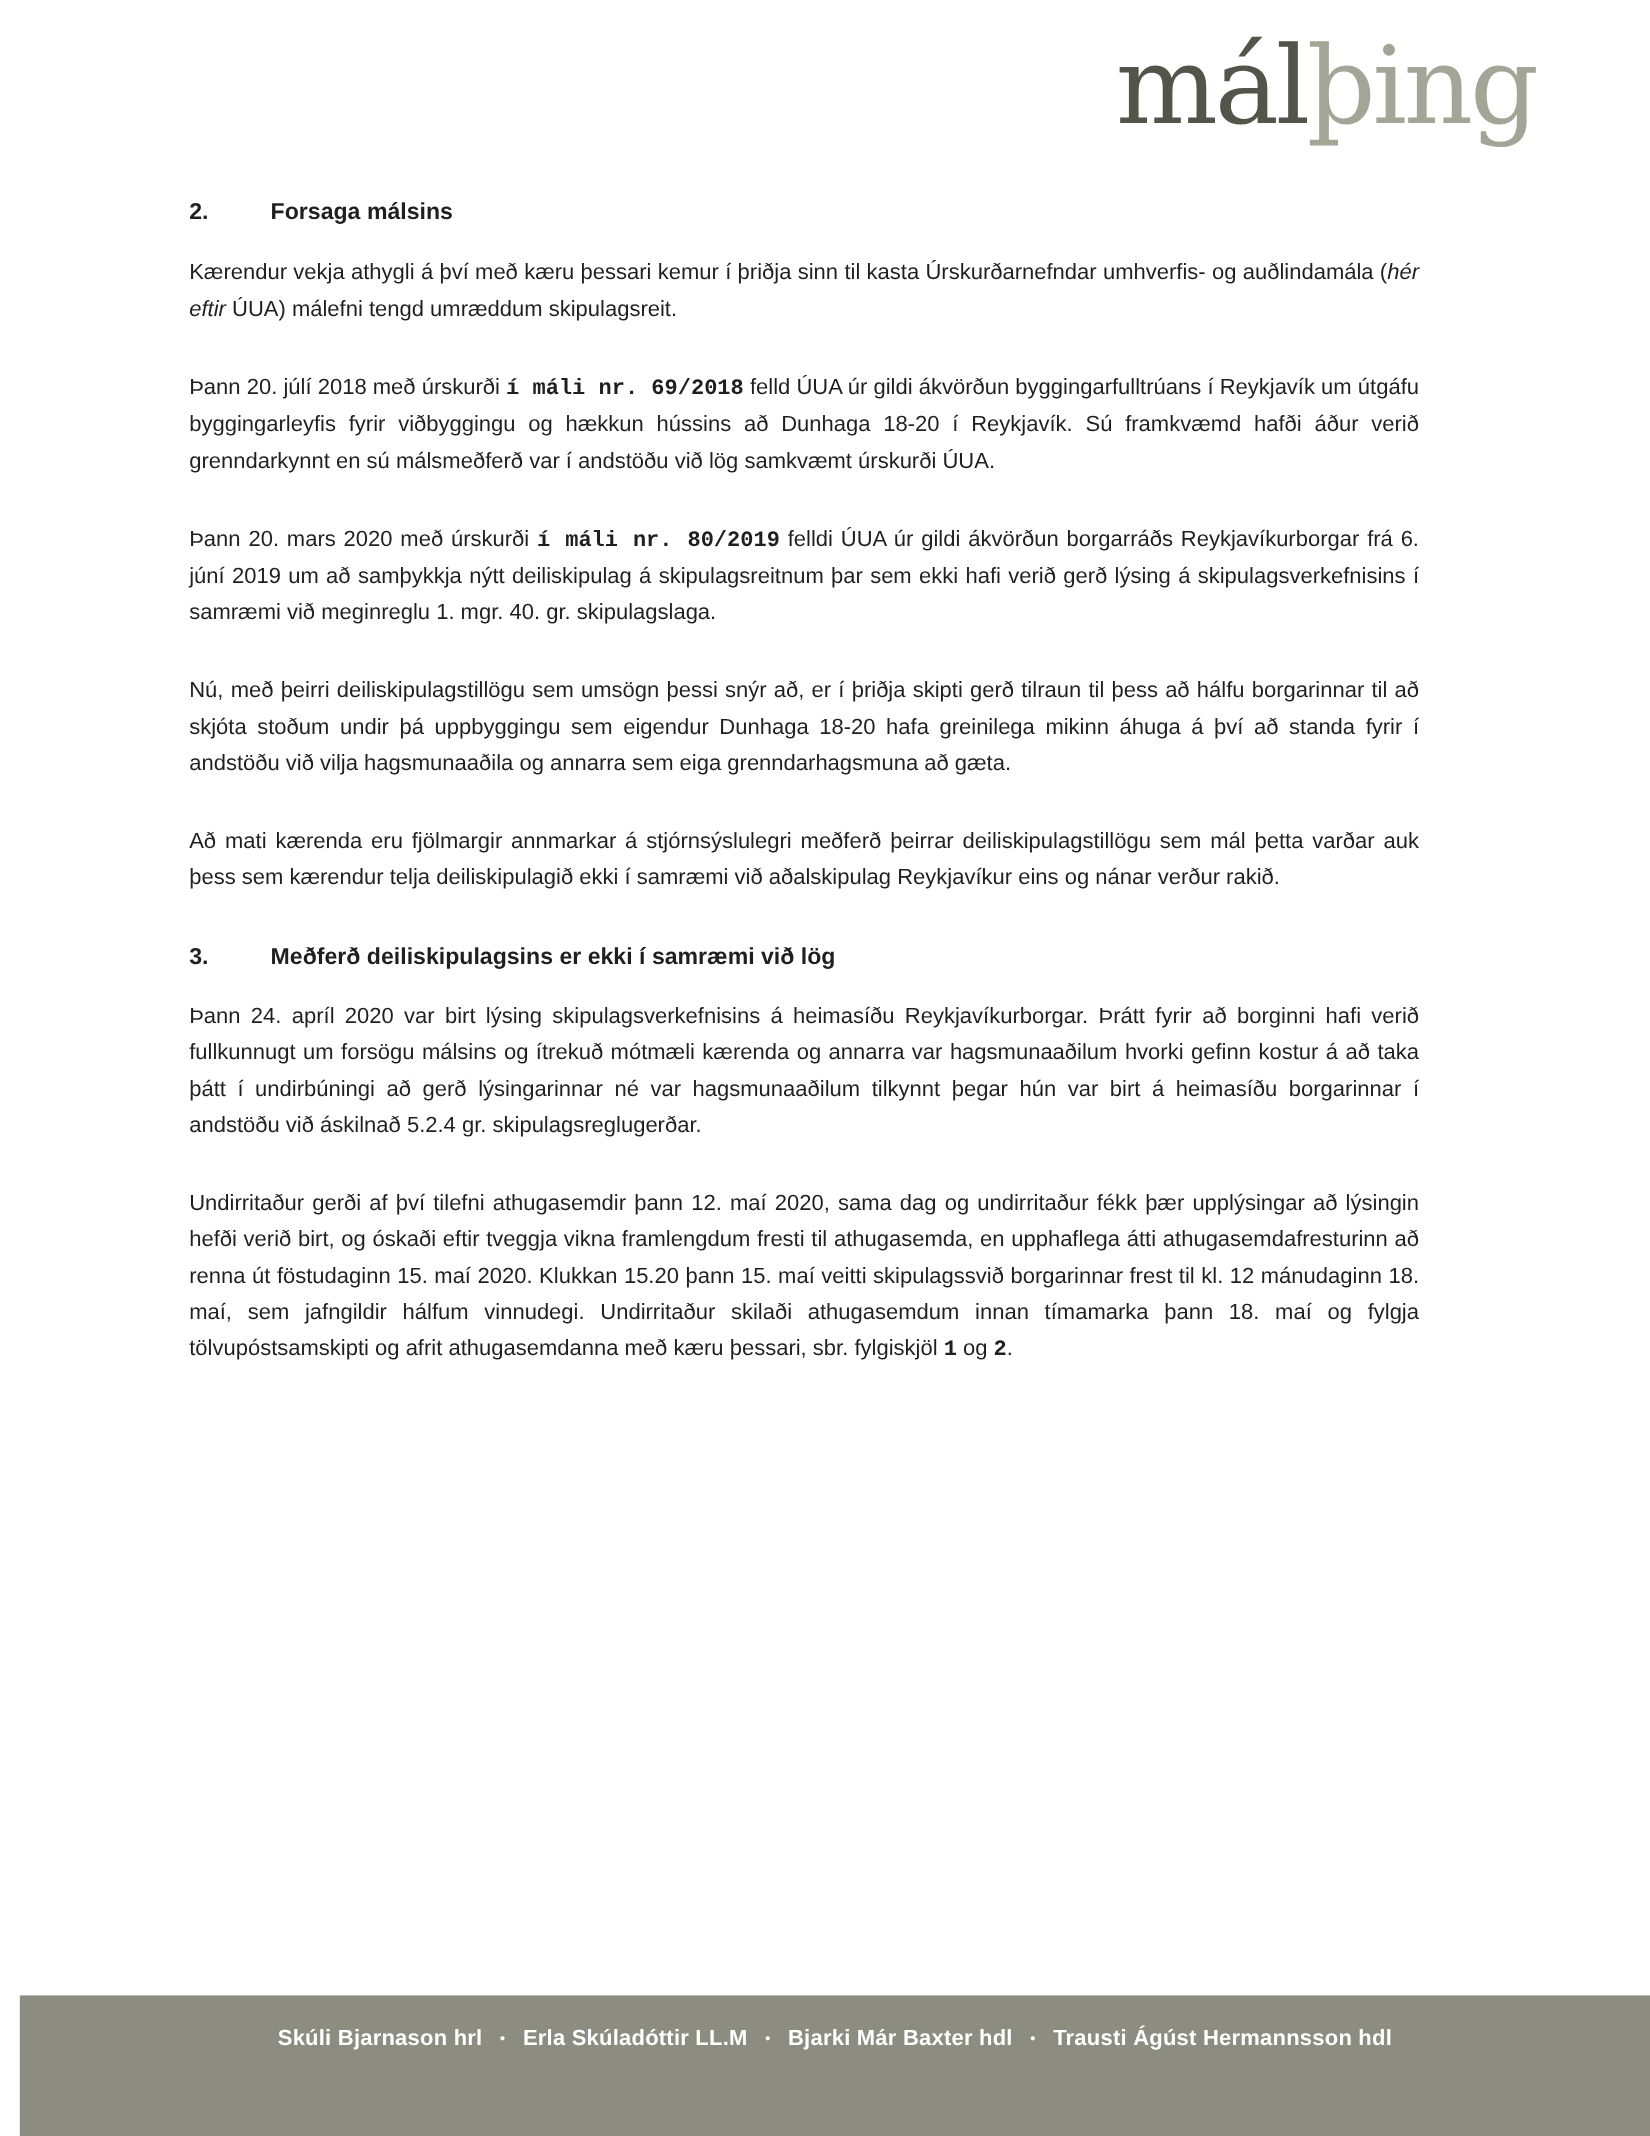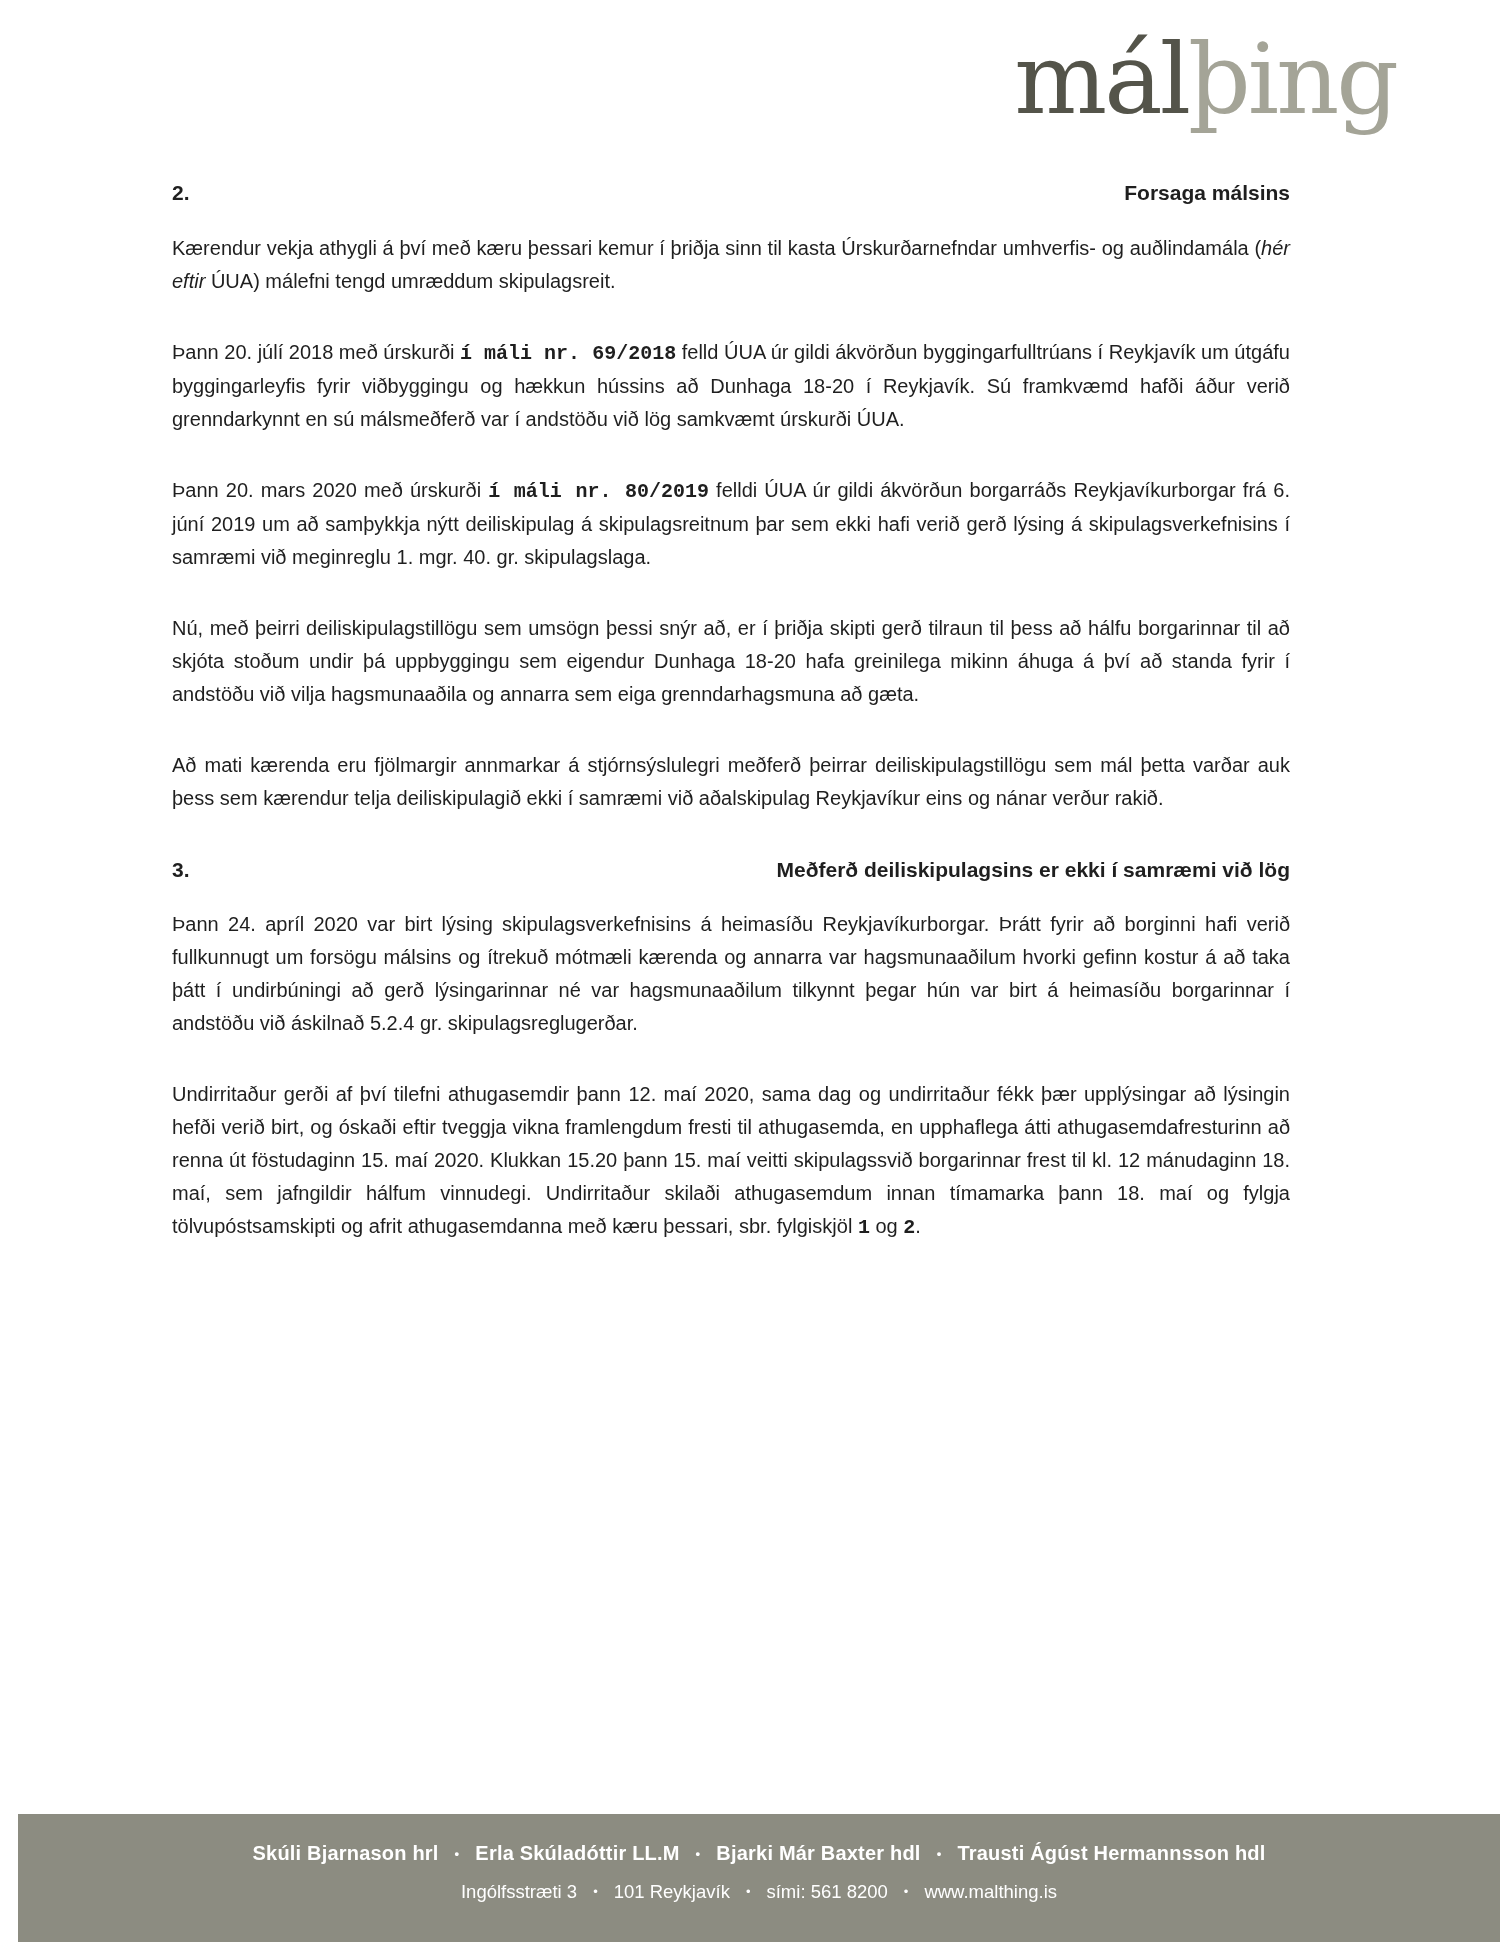--- a/index.html
+++ b/index.html
@@ -42,21 +42,21 @@
   }
   .section-heading{
     display:flex;
     font-size:21px;
     font-weight:bold;
     line-height:1.6;
     margin:0 0 22px 0;
   }
   .section-heading.not-first{margin-top:14px;}
   .section-number{width:74px;flex:0 0 74px;}
-  .section-title{flex:1;text-align:right;}
+  .section-title{flex:1;}
   p.para{
     font-size:20px;
     line-height:33px;
     text-align:justify;
     margin:16px 0 38px 0;
   }
   p.para span.b{font-weight:bold;font-family:Liberation Mono, monospace;}
   p.para span.i{font-style:italic;}
   .footer{
     position:absolute;
@@ -105,16 +105,15 @@
       <div class="section-heading not-first">
         <span class="section-number">3.</span>
         <span class="section-title">Meðferð deiliskipulagsins er ekki í samræmi við lög</span>
       </div>
       <p class="para"><span>Þann 24. apríl 2020 var birt lýsing skipulagsverkefnisins á heimasíðu Reykjavíkurborgar. Þrátt fyrir að borginni hafi verið fullkunnugt um forsögu málsins og ítrekuð mótmæli kærenda og annarra var hagsmunaaðilum hvorki gefinn kostur á að taka þátt í undirbúningi að gerð lýsingarinnar né var hagsmunaaðilum tilkynnt þegar hún var birt á heimasíðu borgarinnar í andstöðu við áskilnað 5.2.4 gr. skipulagsreglugerðar.</span></p>
       <p class="para"><span>Undirritaður gerði af því tilefni athugasemdir þann 12. maí 2020, sama dag og undirritaður fékk þær upplýsingar að lýsingin hefði verið birt, og óskaði eftir tveggja vikna framlengdum fresti til athugasemda, en upphaflega átti athugasemdafresturinn að renna út föstudaginn 15. maí 2020. Klukkan 15.20 þann 15. maí veitti skipulagssvið borgarinnar frest til kl. 12 mánudaginn 18. maí, sem jafngildir hálfum vinnudegi. Undirritaður skilaði athugasemdum innan tímamarka þann 18. maí og fylgja tölvupóstsamskipti og afrit athugasemdanna með kæru þessari, sbr. fylgiskjöl </span><span class="b">1</span><span> og </span><span class="b">2</span><span>.</span></p>
     </div>
 
   <div class="footer">
     <div class="footer-line1" id="footer-line1"><span>Skúli Bjarnason hrl</span><span class="sep">•</span><span>Erla Skúladóttir LL.M</span><span class="sep">•</span><span>Bjarki Már Baxter hdl</span><span class="sep">•</span><span>Trausti Ágúst Hermannsson hdl</span></div>
-    <div class="footer-line2" id="footer-line2"><span>Ingólfsstræti 3</span><span class="sep">•</span><span>101 Reykjavík</span><span class="sep">•</span><span>sími: 561 8200</span><span class="sep">•</span><span>www.malthing.is</span></div>
   </div>
 
 </div>
 
 </body></html>

